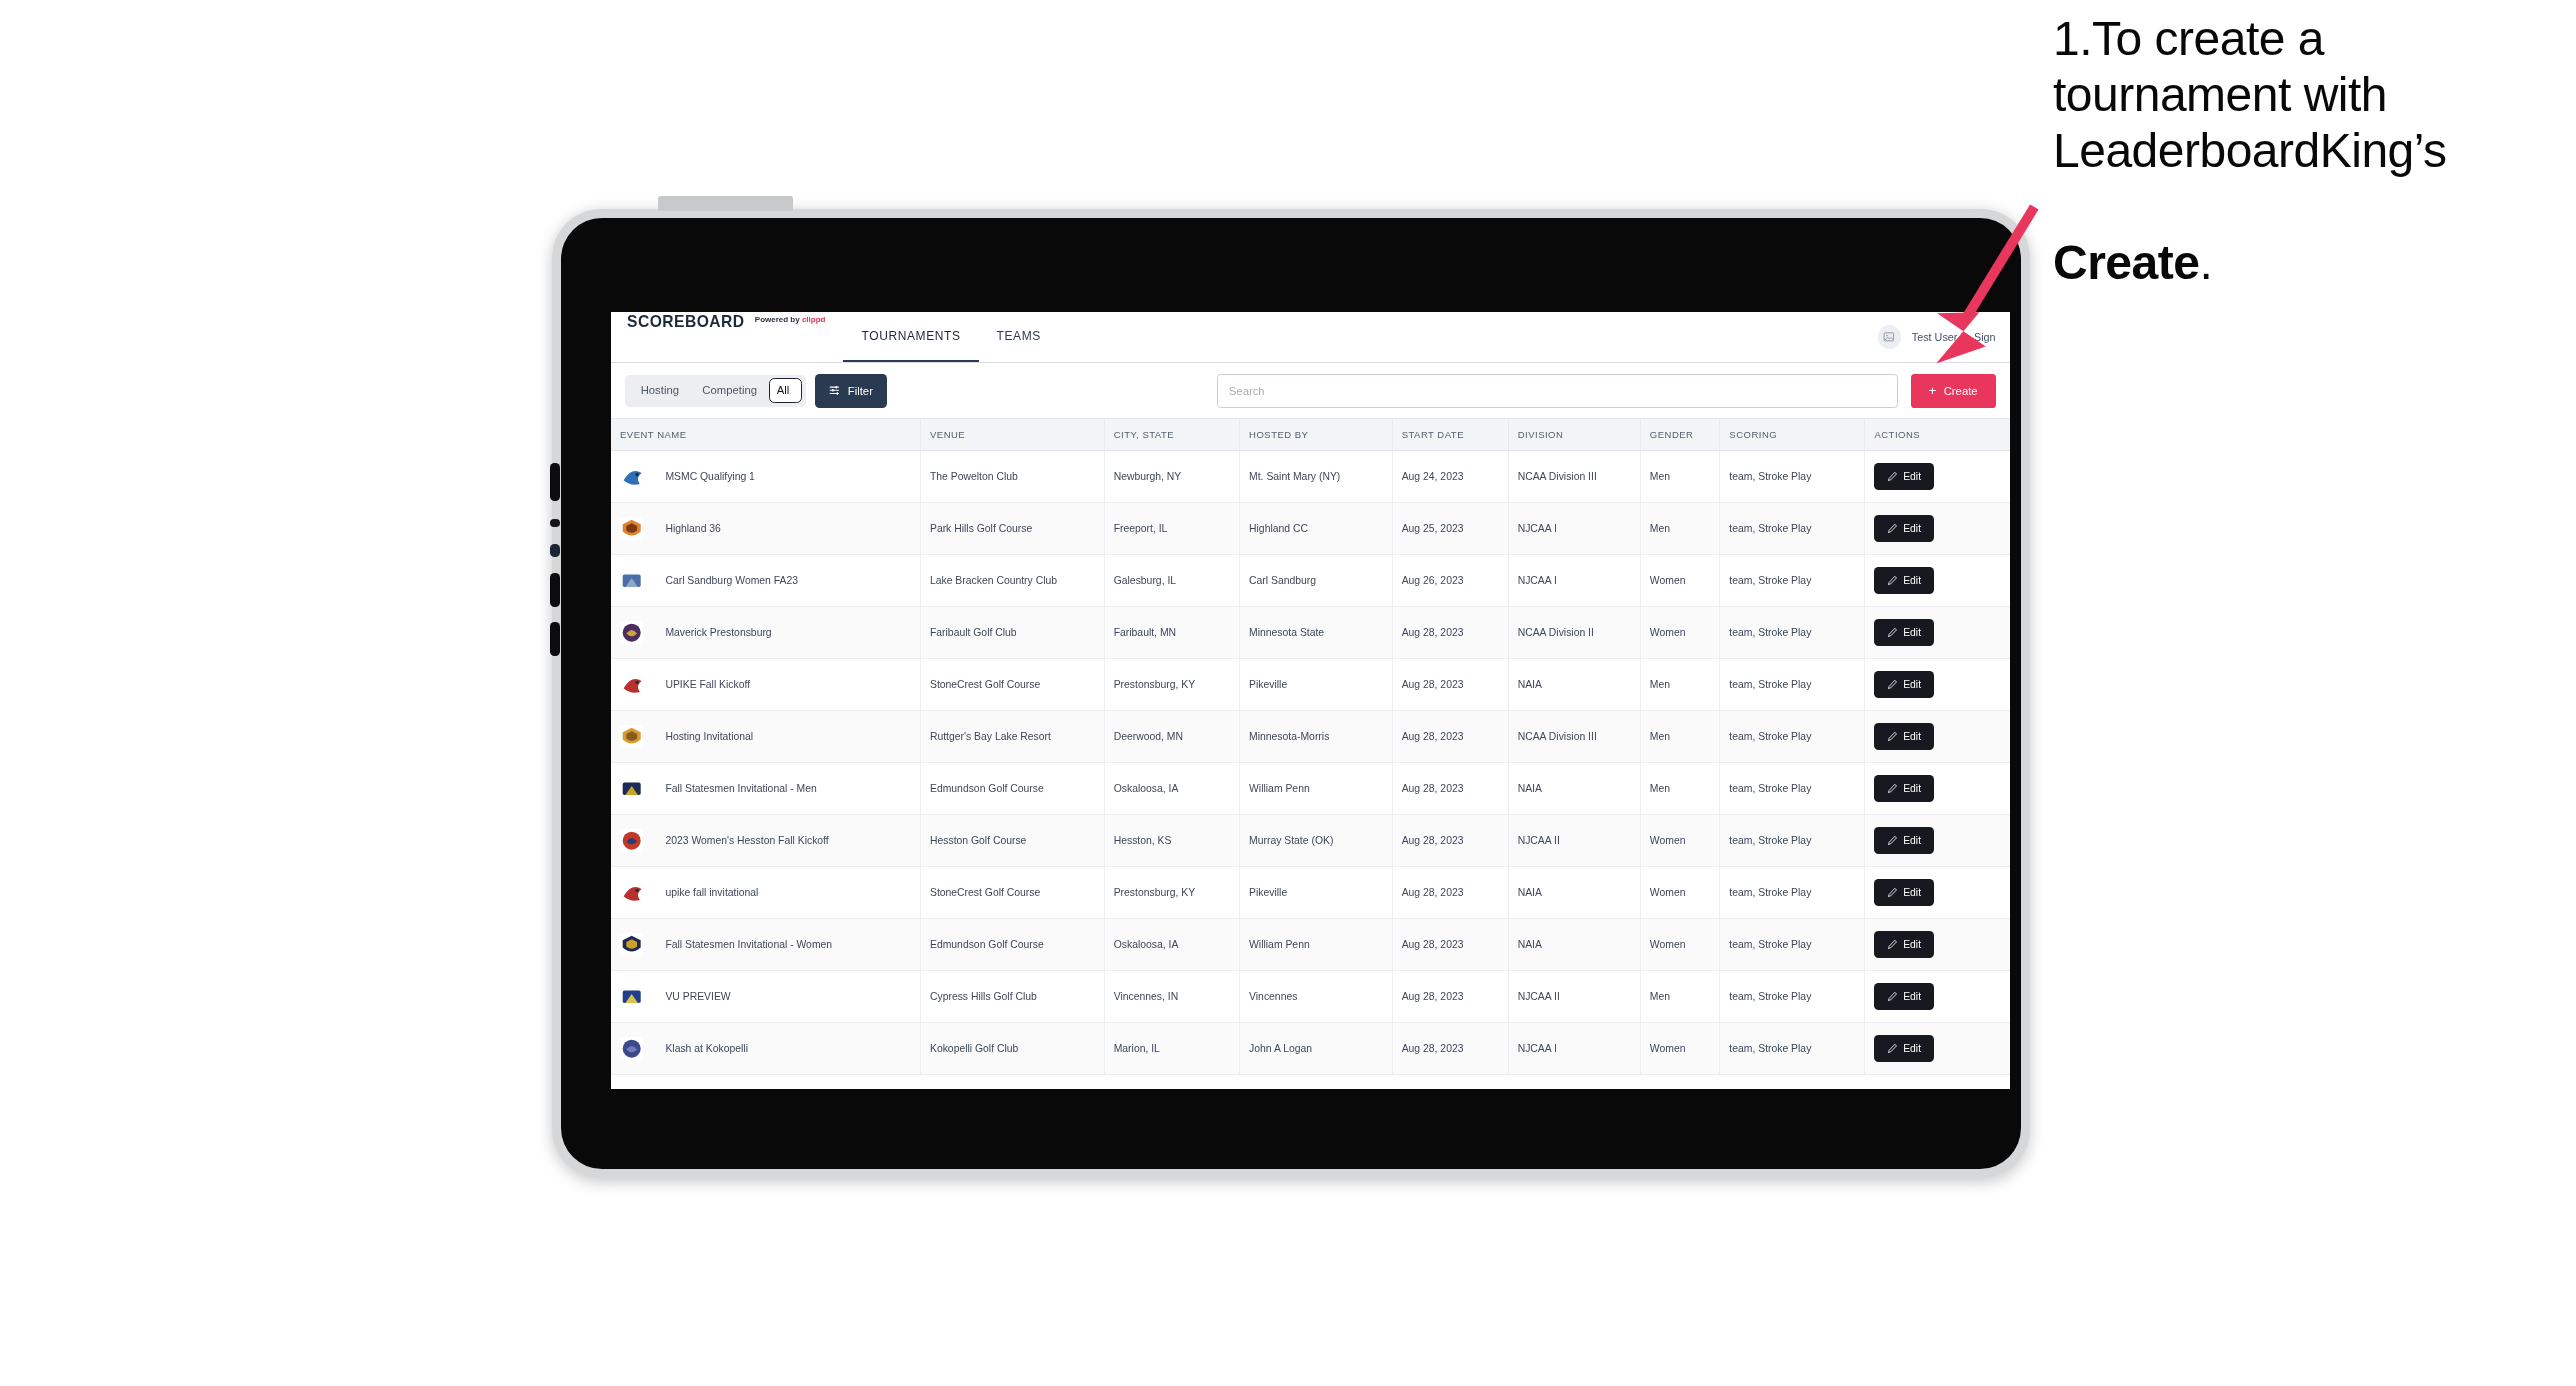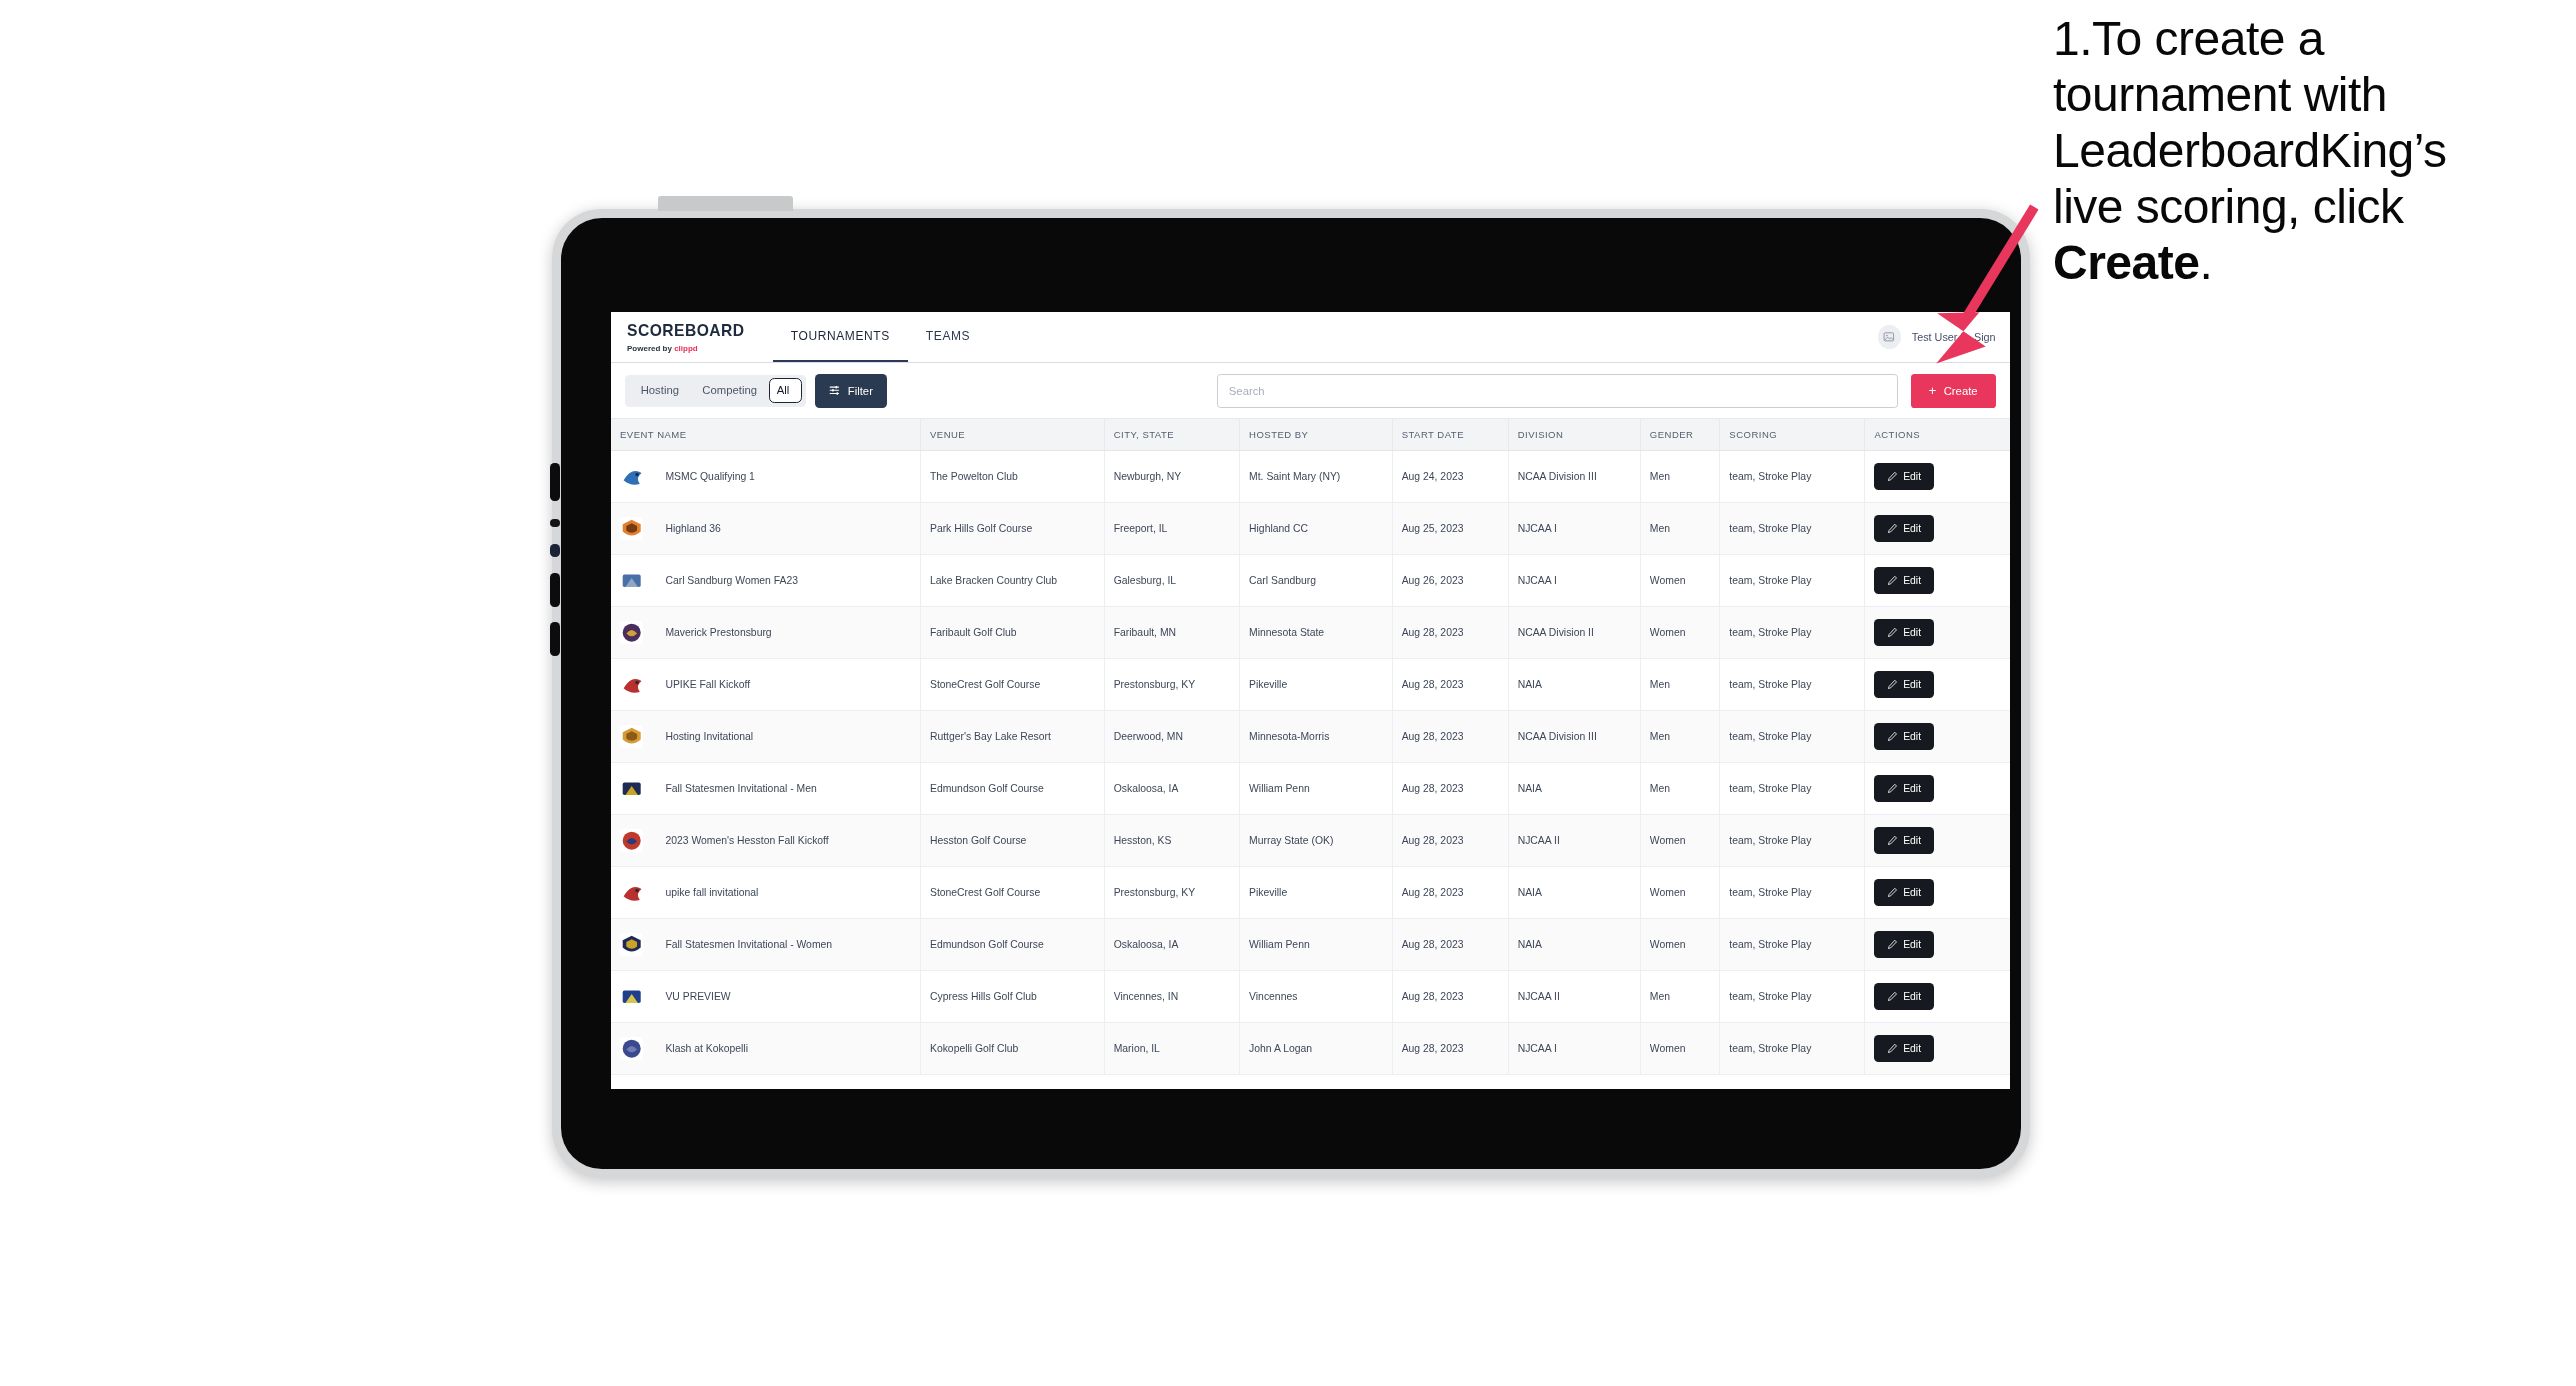--- a/index.html
+++ b/index.html
@@ -77,21 +77,21 @@
   #topbar {
     position: relative;
     height: 51px;
     background: #ffffff;
     border-bottom: 0.9px solid #d9dde3;
     display: flex;
     align-items: stretch;
   }
   #brand {
     display: flex;
-    flex-direction: column;
+    flex-direction: row;
     justify-content: center;
     padding: 0 18px 0 16px;
     min-width: 144px;
   }
   #brand-word {
     font-size: 17px;
     font-weight: 700;
     letter-spacing: 0.5px;
     color: #1e2b3c;
     font-family: "Liberation Sans Narrow", "Liberation Sans", sans-serif;
@@ -751,18 +751,18 @@
     <g id="arrow-group">
       <line id="arrow-shaft" x1="157" y1="50" x2="76" y2="182" stroke="#e8365d" stroke-width="11" stroke-linecap="butt"></line>
       <polygon id="arrow-head" points="96,167 48,224 103,205 49,168" fill="#e8365d"></polygon>
     </g>
   </svg>
 
   <div id="annotation">
     <span>1.</span><span>To create a</span><br>
     <span>tournament with</span><br>
     <span>LeaderboardKing’s</span><br>
-    <span>live scoring, click</span><br>
+    <br>
     <b>Create</b><span>.</span>
   </div>
 
 </div>
 
 
 </body></html>

